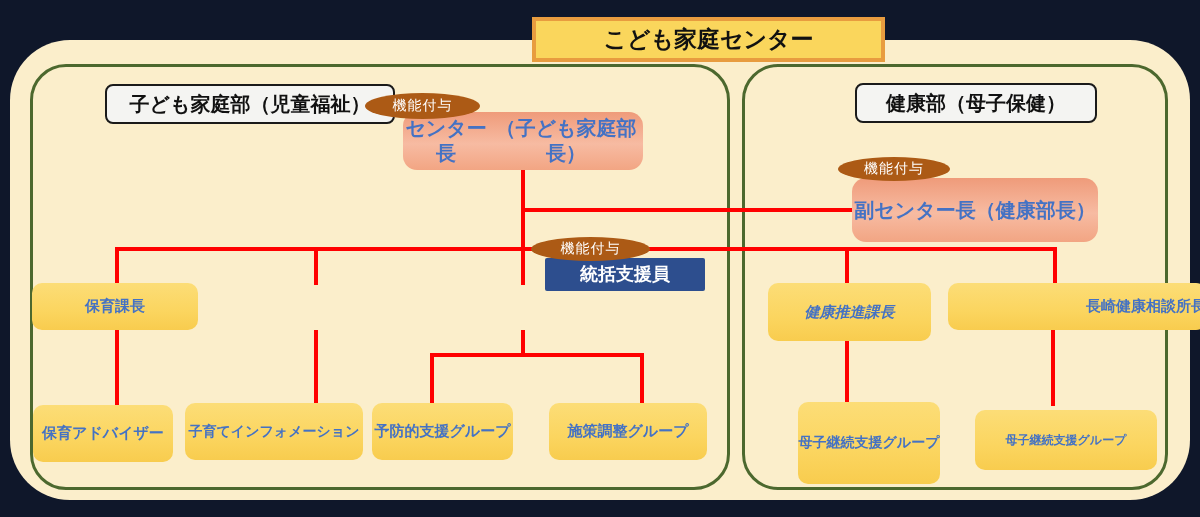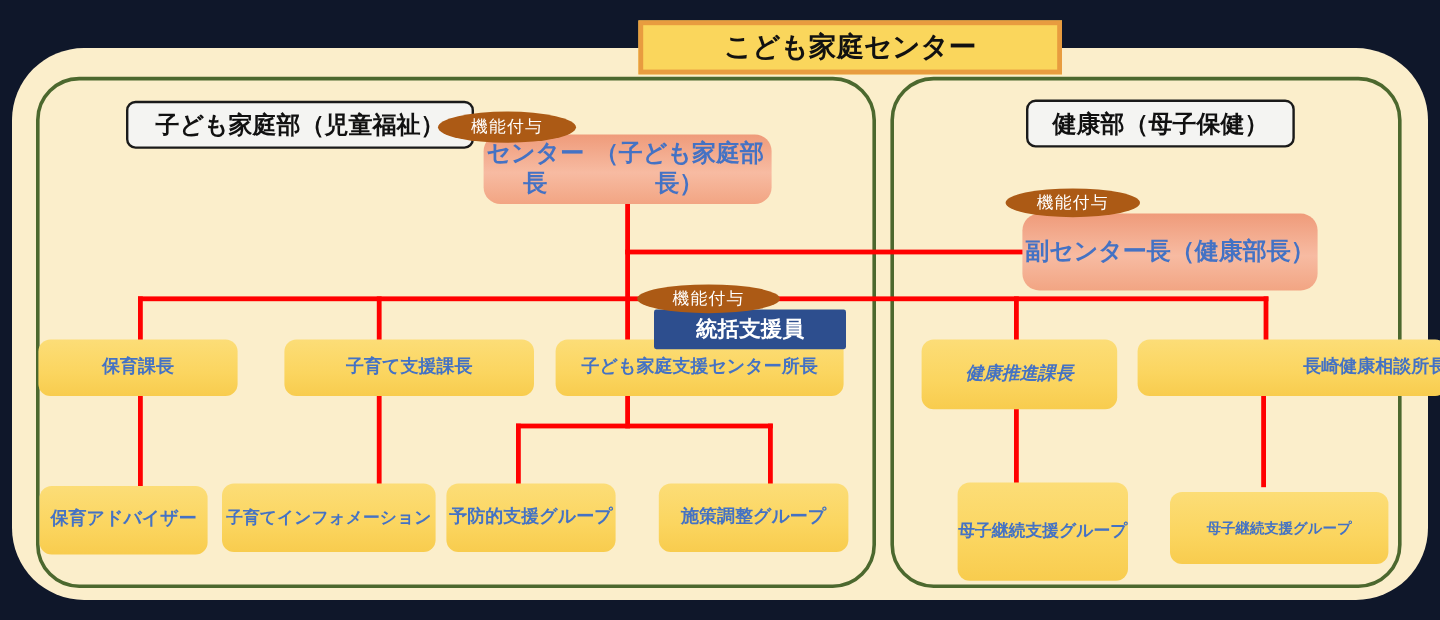--- a/index.html
+++ b/index.html
@@ -24,21 +24,21 @@
     background:#FAD65C;border:4px solid #E89C3F;box-sizing:border-box;
     display:flex;align-items:center;justify-content:center;
     font-size:23px;font-weight:bold;color:#111;z-index:6;
   }
   .section-label{
     position:absolute;background:#F4F4F2;border:2px solid #1a1a1a;border-radius:8px;
     display:flex;align-items:center;justify-content:center;
     font-size:20px;font-weight:bold;color:#111;box-sizing:border-box;z-index:3;
   }
   .label-left{left:61px;top:84px;width:290px;height:40px;margin-left:44px;}
-  .label-right{left:855px;top:83px;width:224px;height:40px;}
+  .label-right{left:855px;top:83px;width:242px;height:40px;}
   .line{position:absolute;background:#FF0000;z-index:2;}
   .node{
     position:absolute;box-sizing:border-box;border-radius:10px;
     display:flex;flex-direction:row;align-items:center;justify-content:center;
     text-align:center;line-height:1.25;z-index:3;
   }
   .node-yellow{
     background:linear-gradient(180deg,#FCDD77 0%,#FBD55F 60%,#F8CC4E 100%);
     color:#4472C4;font-weight:bold;font-size:15px;
   }
@@ -129,26 +129,20 @@
   <div class="badge" id="badge-2">
     <span>機能付与</span>
   </div>
   <div class="badge" id="badge-3">
     <span>機能付与</span>
   </div>
 
   <div class="node node-yellow" id="n-hoiku">
     <span>保育課長</span>
   </div>
-  <div class="node node-yellow" id="n-kosodate">
-    <span>子育て支援課長</span>
-  </div>
-  <div class="node node-yellow" id="n-shocho">
-    <span>子ども家庭支援センター所長</span>
-  </div>
   <div class="node node-yellow" id="n-kenko">
     <span>健康推進課長</span>
   </div>
   <div class="node node-yellow" id="n-nagasaki">
     <span>長崎健康相談所長</span>
   </div>
 
   <div class="node node-yellow" id="n-advisor">
     <span>保育アドバイザー</span>
   </div>

